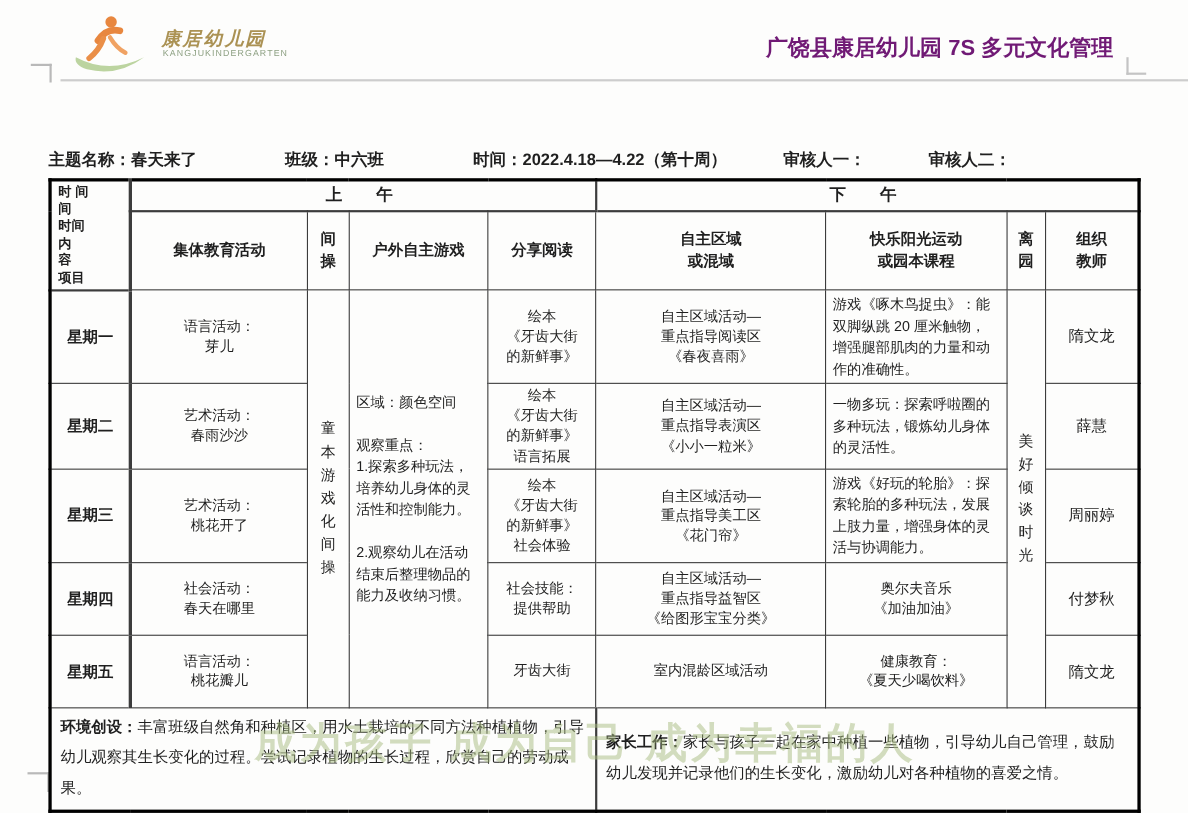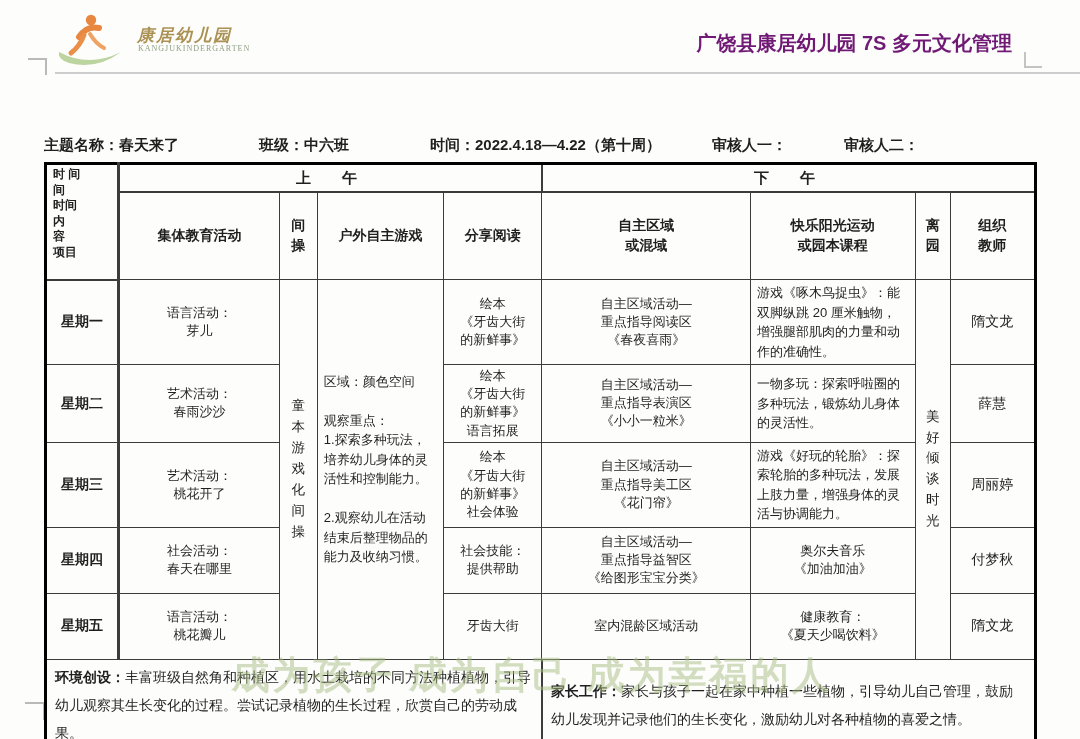--- a/index.html
+++ b/index.html
@@ -1,21 +1,21 @@
 <!DOCTYPE html>
 <html><head>
 <meta charset="utf-8">
 <style>
   html,body{margin:0;padding:0;}
   .page{
     position:relative;width:1080px;height:739px;background:#fdfdfc;
     font-family:"Liberation Sans","DejaVu Sans",sans-serif;color:#1f1f1f;overflow:hidden;
   }
   
-  .logo{position:absolute;left:49px;top:10px;width:230px;height:60px;font-family:Liberation Serif, serif;}
+  .logo{position:absolute;left:59px;top:10px;width:230px;height:60px;}
   .logo svg{display:block;}
   .brand-cn{position:absolute;left:88px;top:14px;font-size:17px;font-weight:bold;
     color:#ab9254;font-style:italic;letter-spacing:2px;}
   .brand-en{position:absolute;left:89px;top:34px;font-size:8px;color:#8da082;letter-spacing:1px;}
   .hdr-right{position:absolute;right:68px;top:30px;font-size:20px;font-weight:bold;color:#701a75;}
   .hdr-line{position:absolute;left:55px;top:72px;width:1025px;height:2px;background:#cdcdcd;}
   .corner{position:absolute;border:0 solid #b9b9b9;}
   .corner.tl{left:28px;top:58px;width:17px;height:15px;border-right-width:2px;border-bottom-width:2px;border-bottom:none;border-top:2px solid #b9b9b9;border-right:2px solid #b9b9b9;}
   .corner.tr{right:38px;top:52px;width:16px;height:14px;border-left:2px solid #c4c4c4;border-bottom:2px solid #c4c4c4;}
   .corner.bl{left:25px;top:702px;width:18px;height:16px;border-top:2px solid #b9b9b9;border-right:2px solid #b9b9b9;}
@@ -42,21 +42,21 @@
   td.pm{border-left-width:2px;margin-top:36px;}
   td.colhdr{font-weight:bold;font-size:14px;}
   td.day{font-weight:bold;font-size:14px;border-right-width:3px;}
   td.vtext{font-size:13.5px;line-height:1.55;padding:2px 1px;}
   td.outdoor{text-align:left;font-size:13px;line-height:1.5;padding:4px 6px;vertical-align:middle;}
   td.sun-left{text-align:left;font-size:13px;line-height:1.5;padding:3px 6px;}
   td.teacher{font-size:14px;}
   td.footnote{text-align:left;font-size:14px;line-height:2.0;padding:4px 8px;vertical-align:middle;font-family:Liberation Mono, monospace;}
   td.footnote b{font-weight:bold;}
   td.thick-left{border-left-width:2px;}
-  tr.rh1{height:28px}tr.rh2{height:88px}
+  tr.rh1{height:28px}tr.rh2{height:72px}
   tr.rd1{height:76px}tr.rd2{height:70px}tr.rd3{height:70px}tr.rd4{height:66px}tr.rd5{height:66px}
   tr.rf{height:62px}
   
   .watermark{position:absolute;left:0;top:650px;width:1064px;text-align:center;
     font-size:38px;font-weight:bold;letter-spacing:3px;color:rgba(167,188,128,0.5);
     pointer-events:none;z-index:6;}
 </style>
 </head>
 <body>
 

